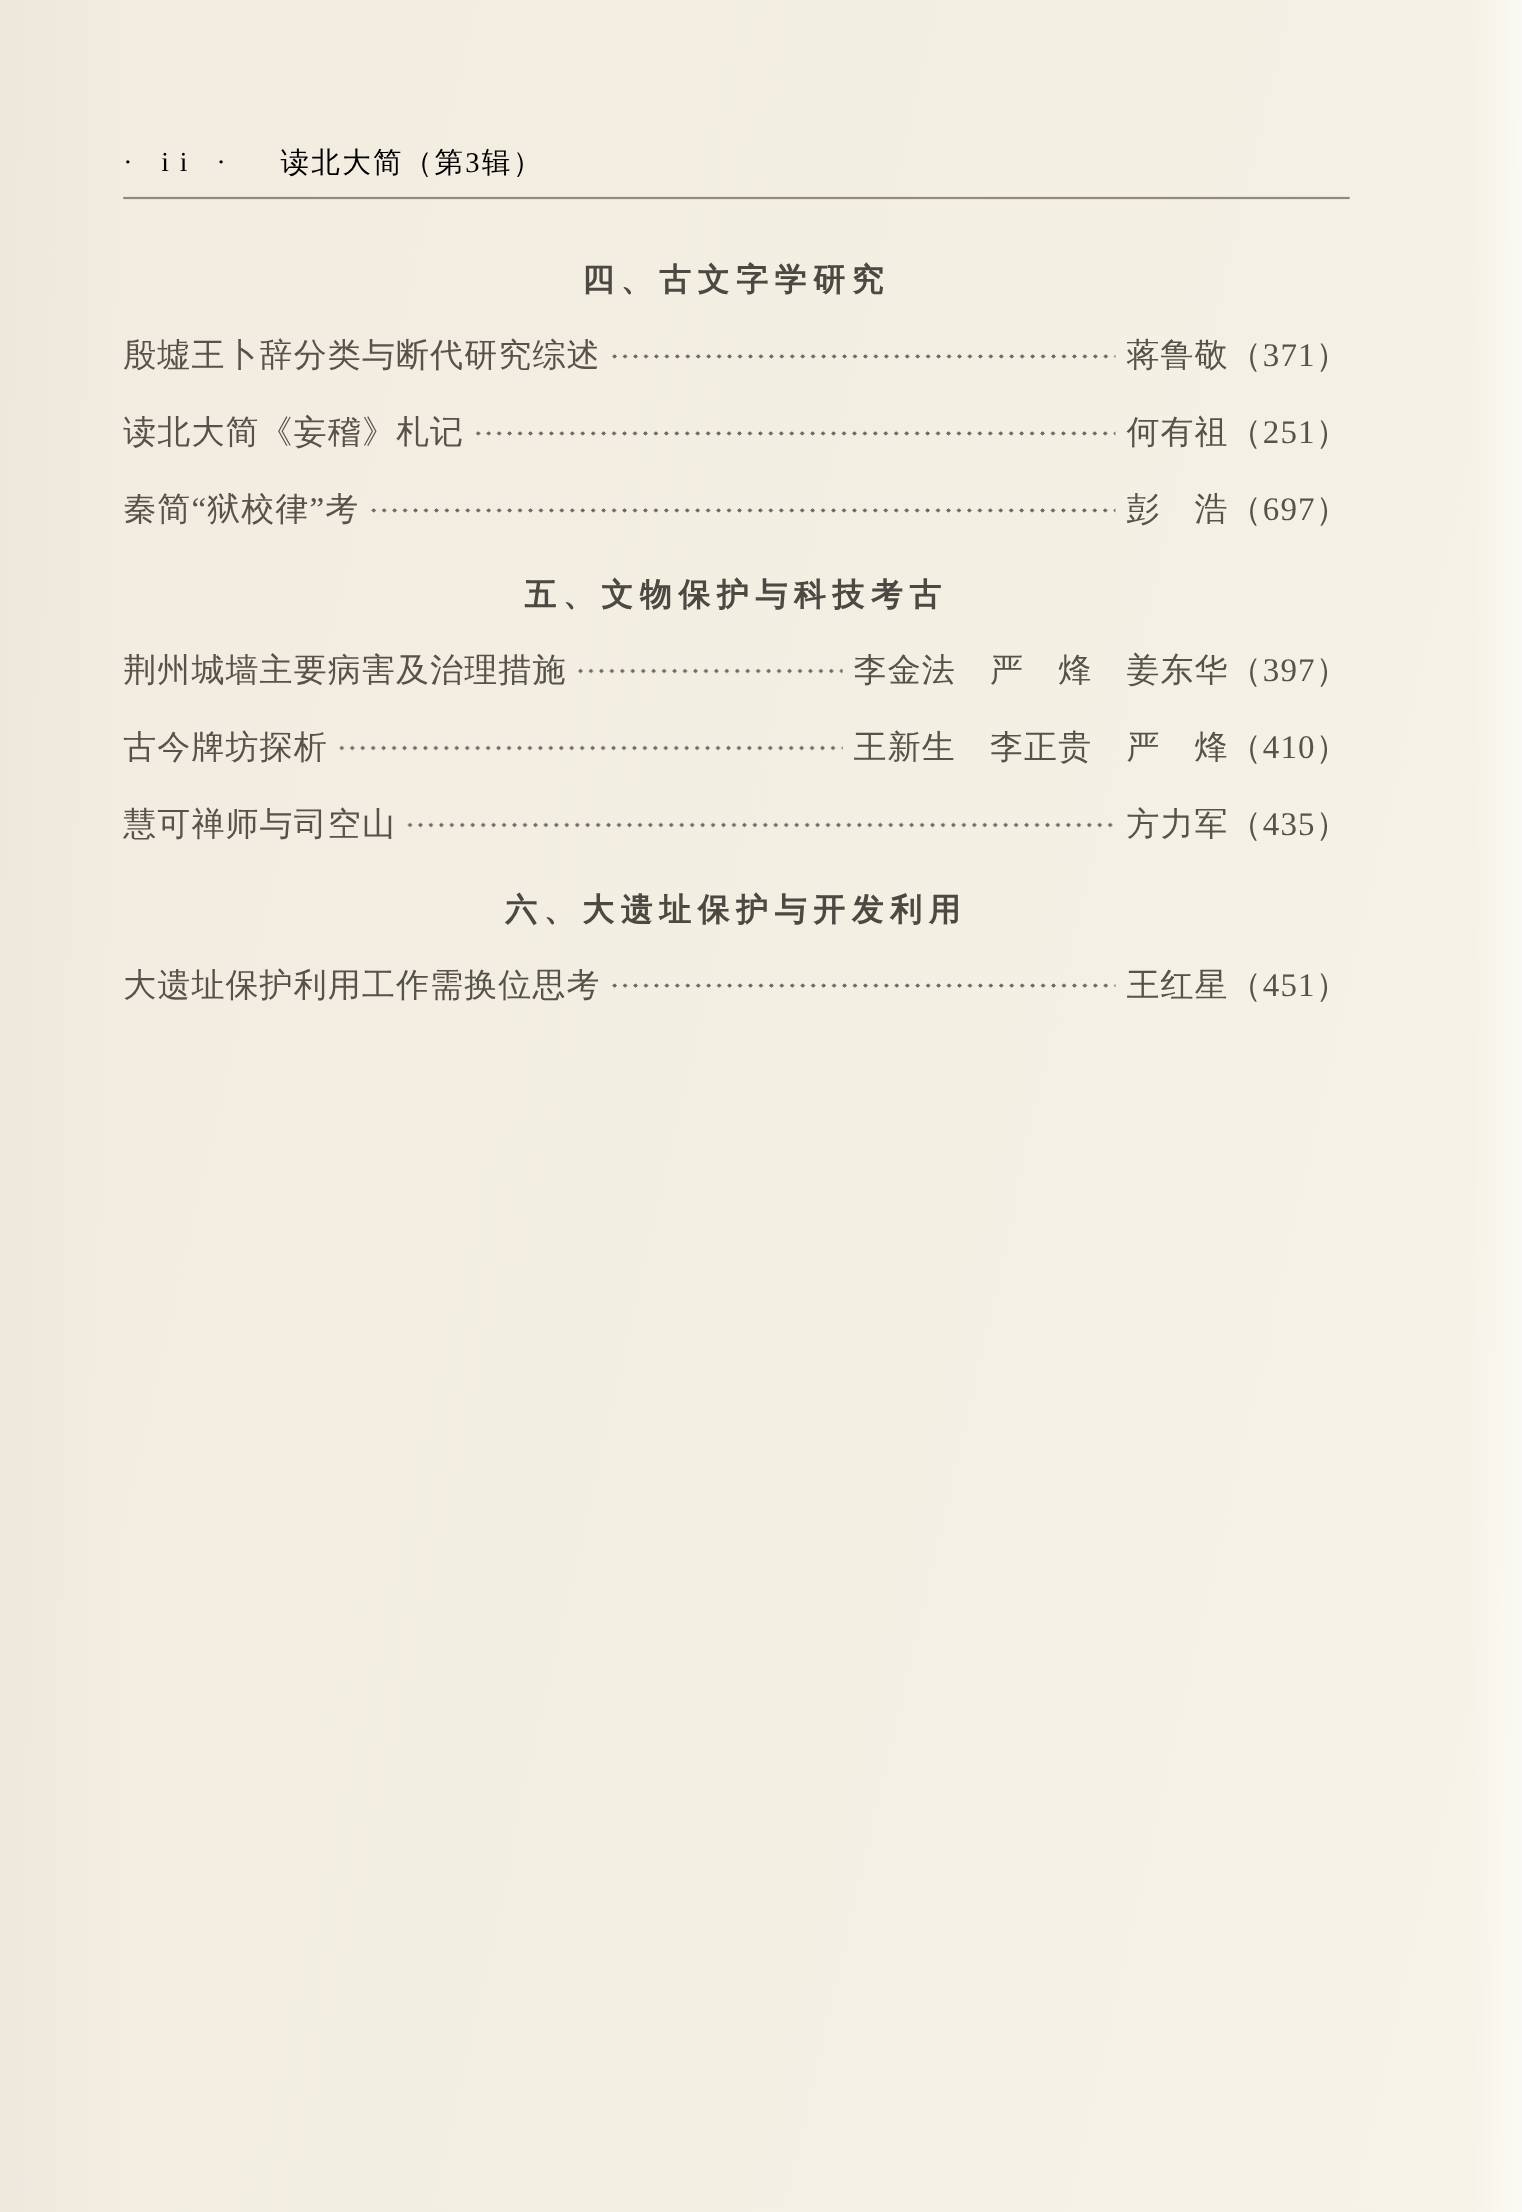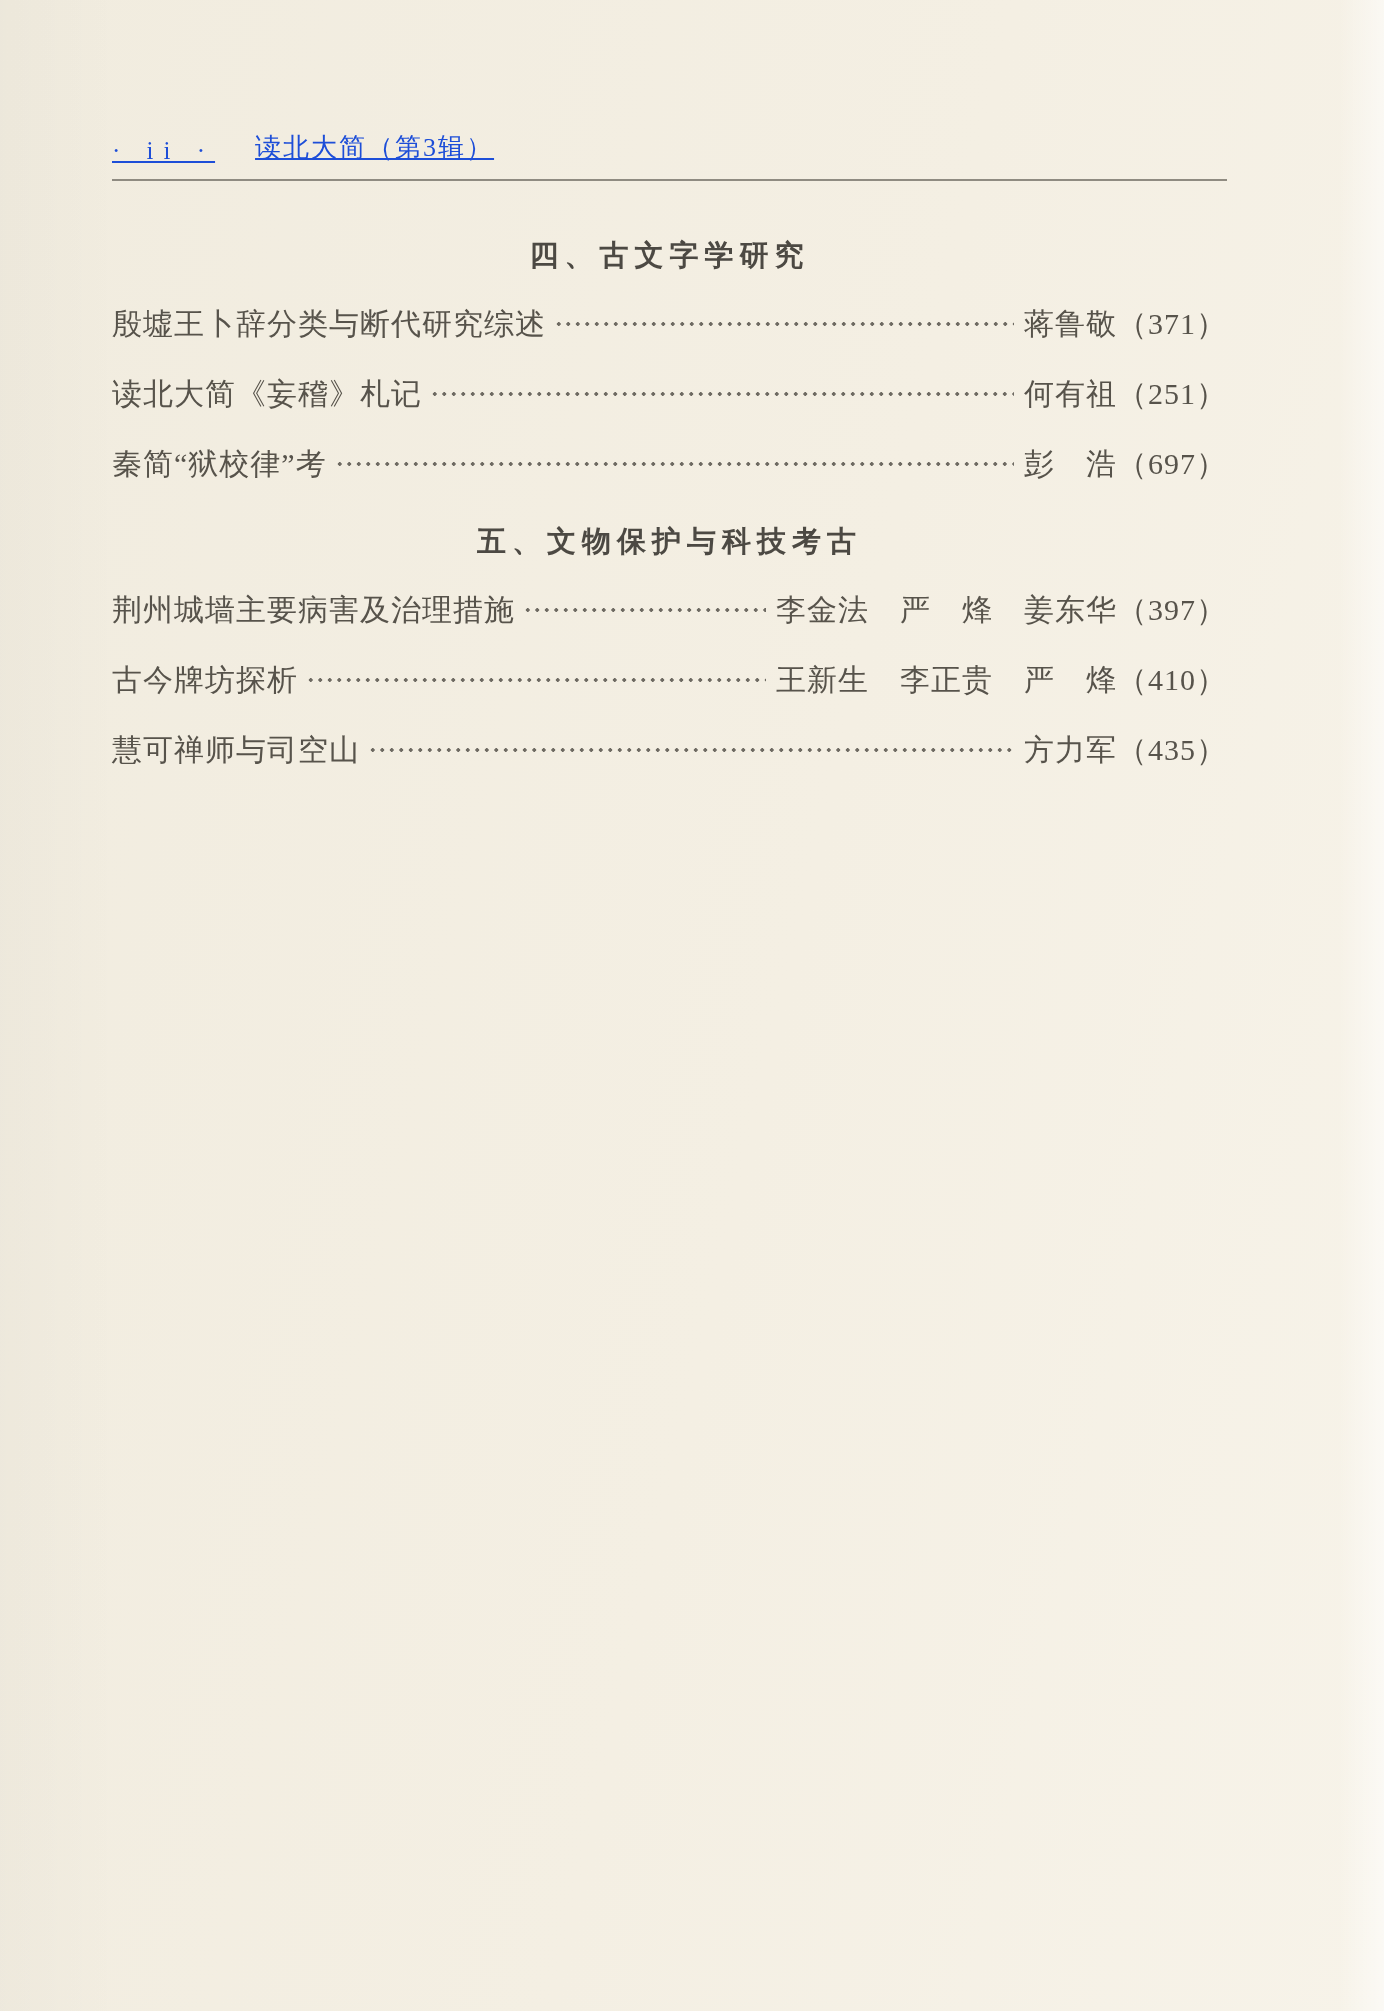--- a/index.html
+++ b/index.html
@@ -28,26 +28,25 @@
 
   .content {
     position: absolute;
     left: 112px;
     top: 0;
     width: 1115px;
   }
 
   .running-head {
     display: flex;
-    align-items: flex-end;
+    align-items: center;
     padding-top: 130px;
     font-size: 26px;
-    color: #1d4ed8;
+    color: #000000;
     letter-spacing: 2px;
-    text-decoration: underline;
   }
   .running-head .page-marker {
     letter-spacing: 10px;
     margin-right: 40px;
     font-size: 25px;
   }
   .head-rule {
     margin-top: 14px;
     border: none;
     border-bottom: 2px solid #8f8b81;
@@ -155,15 +154,26 @@
 
   <li class="entry">
     <span class="entry-title">慧可禅师与司空山</span>
     <span class="dot-leader"></span>
     <span class="entry-authors">方力军</span>
     <span class="entry-page">（435）</span>
   </li>
 </ul>
   </section>
 
+  <section class="toc-section">
+    <h2 class="section-heading">六、大遗址保护与开发利用</h2>
+    <ul class="entry-list">
+  <li class="entry">
+    <span class="entry-title">大遗址保护利用工作需换位思考</span>
+    <span class="dot-leader"></span>
+    <span class="entry-authors">王红星</span>
+    <span class="entry-page">（451）</span>
+  </li>
+</ul>
+  </section>
 </div>
 
 </div>
 
 </body></html>

